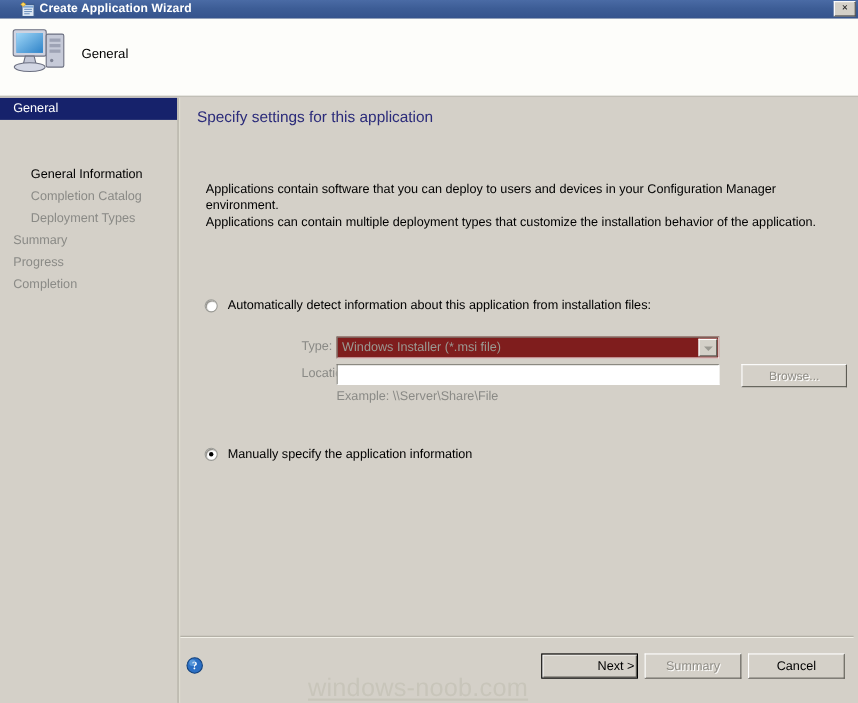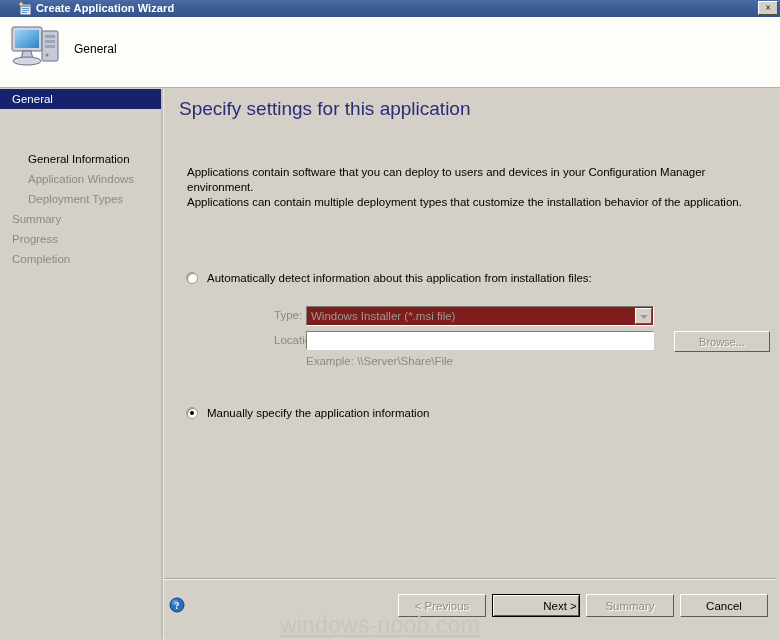--- a/index.html
+++ b/index.html
@@ -142,21 +142,21 @@
     top: 89px;
     width: 616px;
     height: 550px;
     background: #d4d0c8;
     box-sizing: border-box;
   }
   .page-heading {
     position: absolute;
     left: 15px;
     top: 9px;
-    font-size: 19px;
+    font-size: 14px;
     color: #2b2b7a;
     white-space: nowrap;
   }
   .intro {
     position: absolute;
     left: 23px;
     top: 76px;
     width: 570px;
     font-size: 11.5px;
     color: #000000;
@@ -441,21 +441,21 @@
         <circle cx="37" cy="32" r="1.5" fill="#7f8495"></circle>
       </svg>
     </div>
     <div class="header-title">General</div>
   </div>
 
   <div class="sidebar">
     <ul class="nav-list">
       <li class="nav-item selected">General</li>
       <li class="nav-item indent enabled">General Information</li>
-      <li class="nav-item indent">Application Windows</li>
+      <li class="nav-item indent">Completion Catalog</li>
       <li class="nav-item indent">Deployment Types</li>
       <li class="nav-item">Summary</li>
       <li class="nav-item">Progress</li>
       <li class="nav-item">Completion</li>
     </ul>
   </div>
   <div class="vdivider"></div>
 
   <div class="main">
 
@@ -499,21 +499,20 @@
 
     <div class="help-icon">
       <svg width="16" height="16" viewBox="0 0 16 16">
         <circle cx="8" cy="8" r="7" fill="#2b6fc4" stroke="#14427c" stroke-width="1"></circle>
         <circle cx="6" cy="5.5" r="3" fill="#6aa6e3" opacity="0.7"></circle>
         <text x="8" y="11.5" font-family="Liberation Serif, serif" font-size="10" font-weight="bold" fill="#ffffff" text-anchor="middle">?</text>
       </svg>
     </div>
 
     <div class="btn-row">
-      <div class="btn disabled">&lt; Previous</div>
       <div class="btn default">Next &gt;</div>
       <div class="btn disabled">Summary</div>
       <div class="btn">Cancel</div>
     </div>
 
   </div>
 
   <div class="watermark">windows-noob.com</div>
 
 </div>

